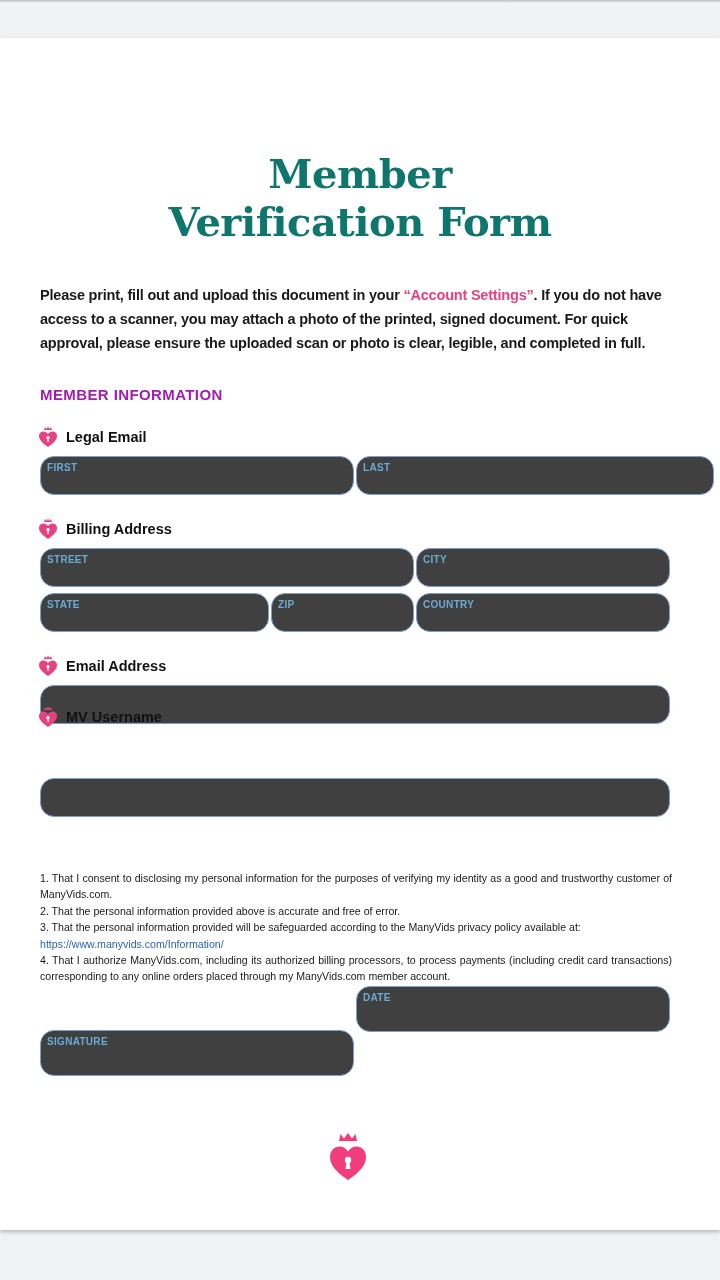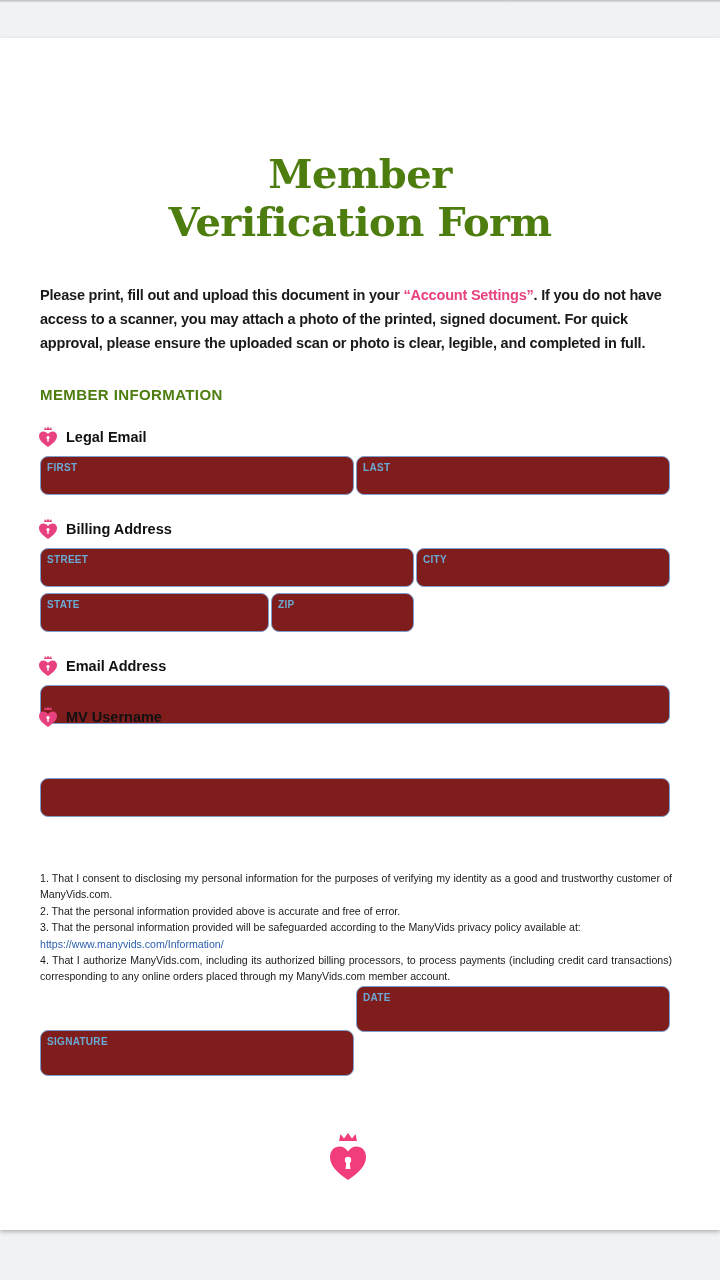--- a/index.html
+++ b/index.html
@@ -8,36 +8,36 @@
       font-family: "Liberation Sans", sans-serif; color: #111;
     }
     .topshade { position: absolute; left: 0; top: 0; width: 720px; height: 3px; background: linear-gradient(#bdbdc0, #f1f2f4); }
     .sheet {
       position: absolute; left: 0; top: 38px; width: 720px; height: 1192px; background: #fff;
       box-shadow: 0 2px 4px rgba(0,0,0,0.25);
     }
     .title {
       position: absolute; left: 0; width: 720px; text-align: center;
       font-family: "DejaVu Serif", serif; font-weight: 900; font-size: 40px; line-height: 47px;
-      letter-spacing: -0.5px; color: #4d7c0f;
+      letter-spacing: -0.5px; color: #0f766e;
     }
     .intro {
       position: absolute; left: 40px; top: 245px; width: 640px;
       font-size: 14.5px; line-height: 24px; font-weight: bold; color: #1a1a1a; letter-spacing: -0.2px;
     }
     .intro .pink { color: #e8417f; }
     .section-title {
-      position: absolute; left: 40px; top: 348px; font-size: 15px; font-weight: bold; letter-spacing: 0.4px; color: #4d7c0f;
+      position: absolute; left: 40px; top: 348px; font-size: 15px; font-weight: bold; letter-spacing: 0.4px; color: #a21caf;
     }
     .field-label {
       position: absolute; left: 38px; display: flex; align-items: center; font-size: 14.5px; font-weight: bold; color: #111;
     }
     .field-label .ico { width: 20px; height: 22px; margin-right: 8px; display: inline-block; }
     .box {
-      position: absolute; border: 1.5px solid #7d9fcf; border-radius: 8px; background: #7f1d1d; box-sizing: border-box; text-align: right;
+      position: absolute; border: 1.5px solid #7d9fcf; border-radius: 14px; background: #404040; box-sizing: border-box; text-align: right;
     }
     .box .lbl {
       position: absolute; left: 6px; top: 5px; font-size: 10px; font-weight: bold; color: #6aaad4; letter-spacing: 0.3px;
     }
     .terms {
       position: absolute; left: 40px; width: 632px; font-size: 10.6px; line-height: 16.4px; color: #1a1a1a;
     }
     .terms .head { font-weight: bold; margin-bottom: 4px; letter-spacing: -0.2px; }
     .terms .line { text-align: justify; }
     .terms a { color: #2e62b0; text-decoration: none; }
@@ -64,21 +64,21 @@
       <path d="M6 4 L7 1 L8.5 3 L10 0.5 L11.5 3 L13 1 L14 4 Z" fill="#e8417f"></path>
       <path d="M10 21 C4 17 1 13.5 1 10 C1 7 3 5.5 5.3 5.5 C7.3 5.5 8.8 6.6 10 8 C11.2 6.6 12.7 5.5 14.7 5.5 C17 5.5 19 7 19 10 C19 13.5 16 17 10 21 Z" fill="#e8417f"></path>
       <circle cx="10" cy="11.5" r="1.6" fill="#fff"></circle>
         <rect x="9.3" y="12" width="1.4" height="3.8" fill="#fff"></rect>
     </svg>
     <span>Legal Email</span>
   </div>
   <div class="box" style="left:40px; top:418px; width:314px; height:39px;">
     <span class="lbl">FIRST</span>
   </div>
-  <div class="box" style="left:356px; top:418px; width:314px; height:39px;">
+  <div class="box" style="left:356px; top:418px; width:358px; height:39px;">
     <span class="lbl">LAST</span>
   </div>
 
   <div class="field-label" style="top:480px;">
     <svg class="ico" viewBox="0 0 20 22">
       <path d="M6 4 L7 1 L8.5 3 L10 0.5 L11.5 3 L13 1 L14 4 Z" fill="#e8417f"></path>
       <path d="M10 21 C4 17 1 13.5 1 10 C1 7 3 5.5 5.3 5.5 C7.3 5.5 8.8 6.6 10 8 C11.2 6.6 12.7 5.5 14.7 5.5 C17 5.5 19 7 19 10 C19 13.5 16 17 10 21 Z" fill="#e8417f"></path>
       <circle cx="10" cy="11.5" r="1.6" fill="#fff"></circle>
         <rect x="9.3" y="12" width="1.4" height="3.8" fill="#fff"></rect>
     </svg>
@@ -88,20 +88,23 @@
     <span class="lbl">STREET</span>
   </div>
   <div class="box" style="left:416px; top:510px; width:254px; height:39px;">
     <span class="lbl">CITY</span>
   </div>
   <div class="box" style="left:40px; top:555px; width:229px; height:39px;">
     <span class="lbl">STATE</span>
   </div>
   <div class="box" style="left:271px; top:555px; width:143px; height:39px;">
     <span class="lbl">ZIP</span>
+  </div>
+  <div class="box" style="left:416px; top:555px; width:254px; height:39px;">
+    <span class="lbl">COUNTRY</span>
   </div>
 
   <div class="field-label" style="top:617px;">
     <svg class="ico" viewBox="0 0 20 22">
       <path d="M6 4 L7 1 L8.5 3 L10 0.5 L11.5 3 L13 1 L14 4 Z" fill="#e8417f"></path>
       <path d="M10 21 C4 17 1 13.5 1 10 C1 7 3 5.5 5.3 5.5 C7.3 5.5 8.8 6.6 10 8 C11.2 6.6 12.7 5.5 14.7 5.5 C17 5.5 19 7 19 10 C19 13.5 16 17 10 21 Z" fill="#e8417f"></path>
       <circle cx="10" cy="11.5" r="1.6" fill="#fff"></circle>
         <rect x="9.3" y="12" width="1.4" height="3.8" fill="#fff"></rect>
     </svg>
     <span>Email Address</span>

